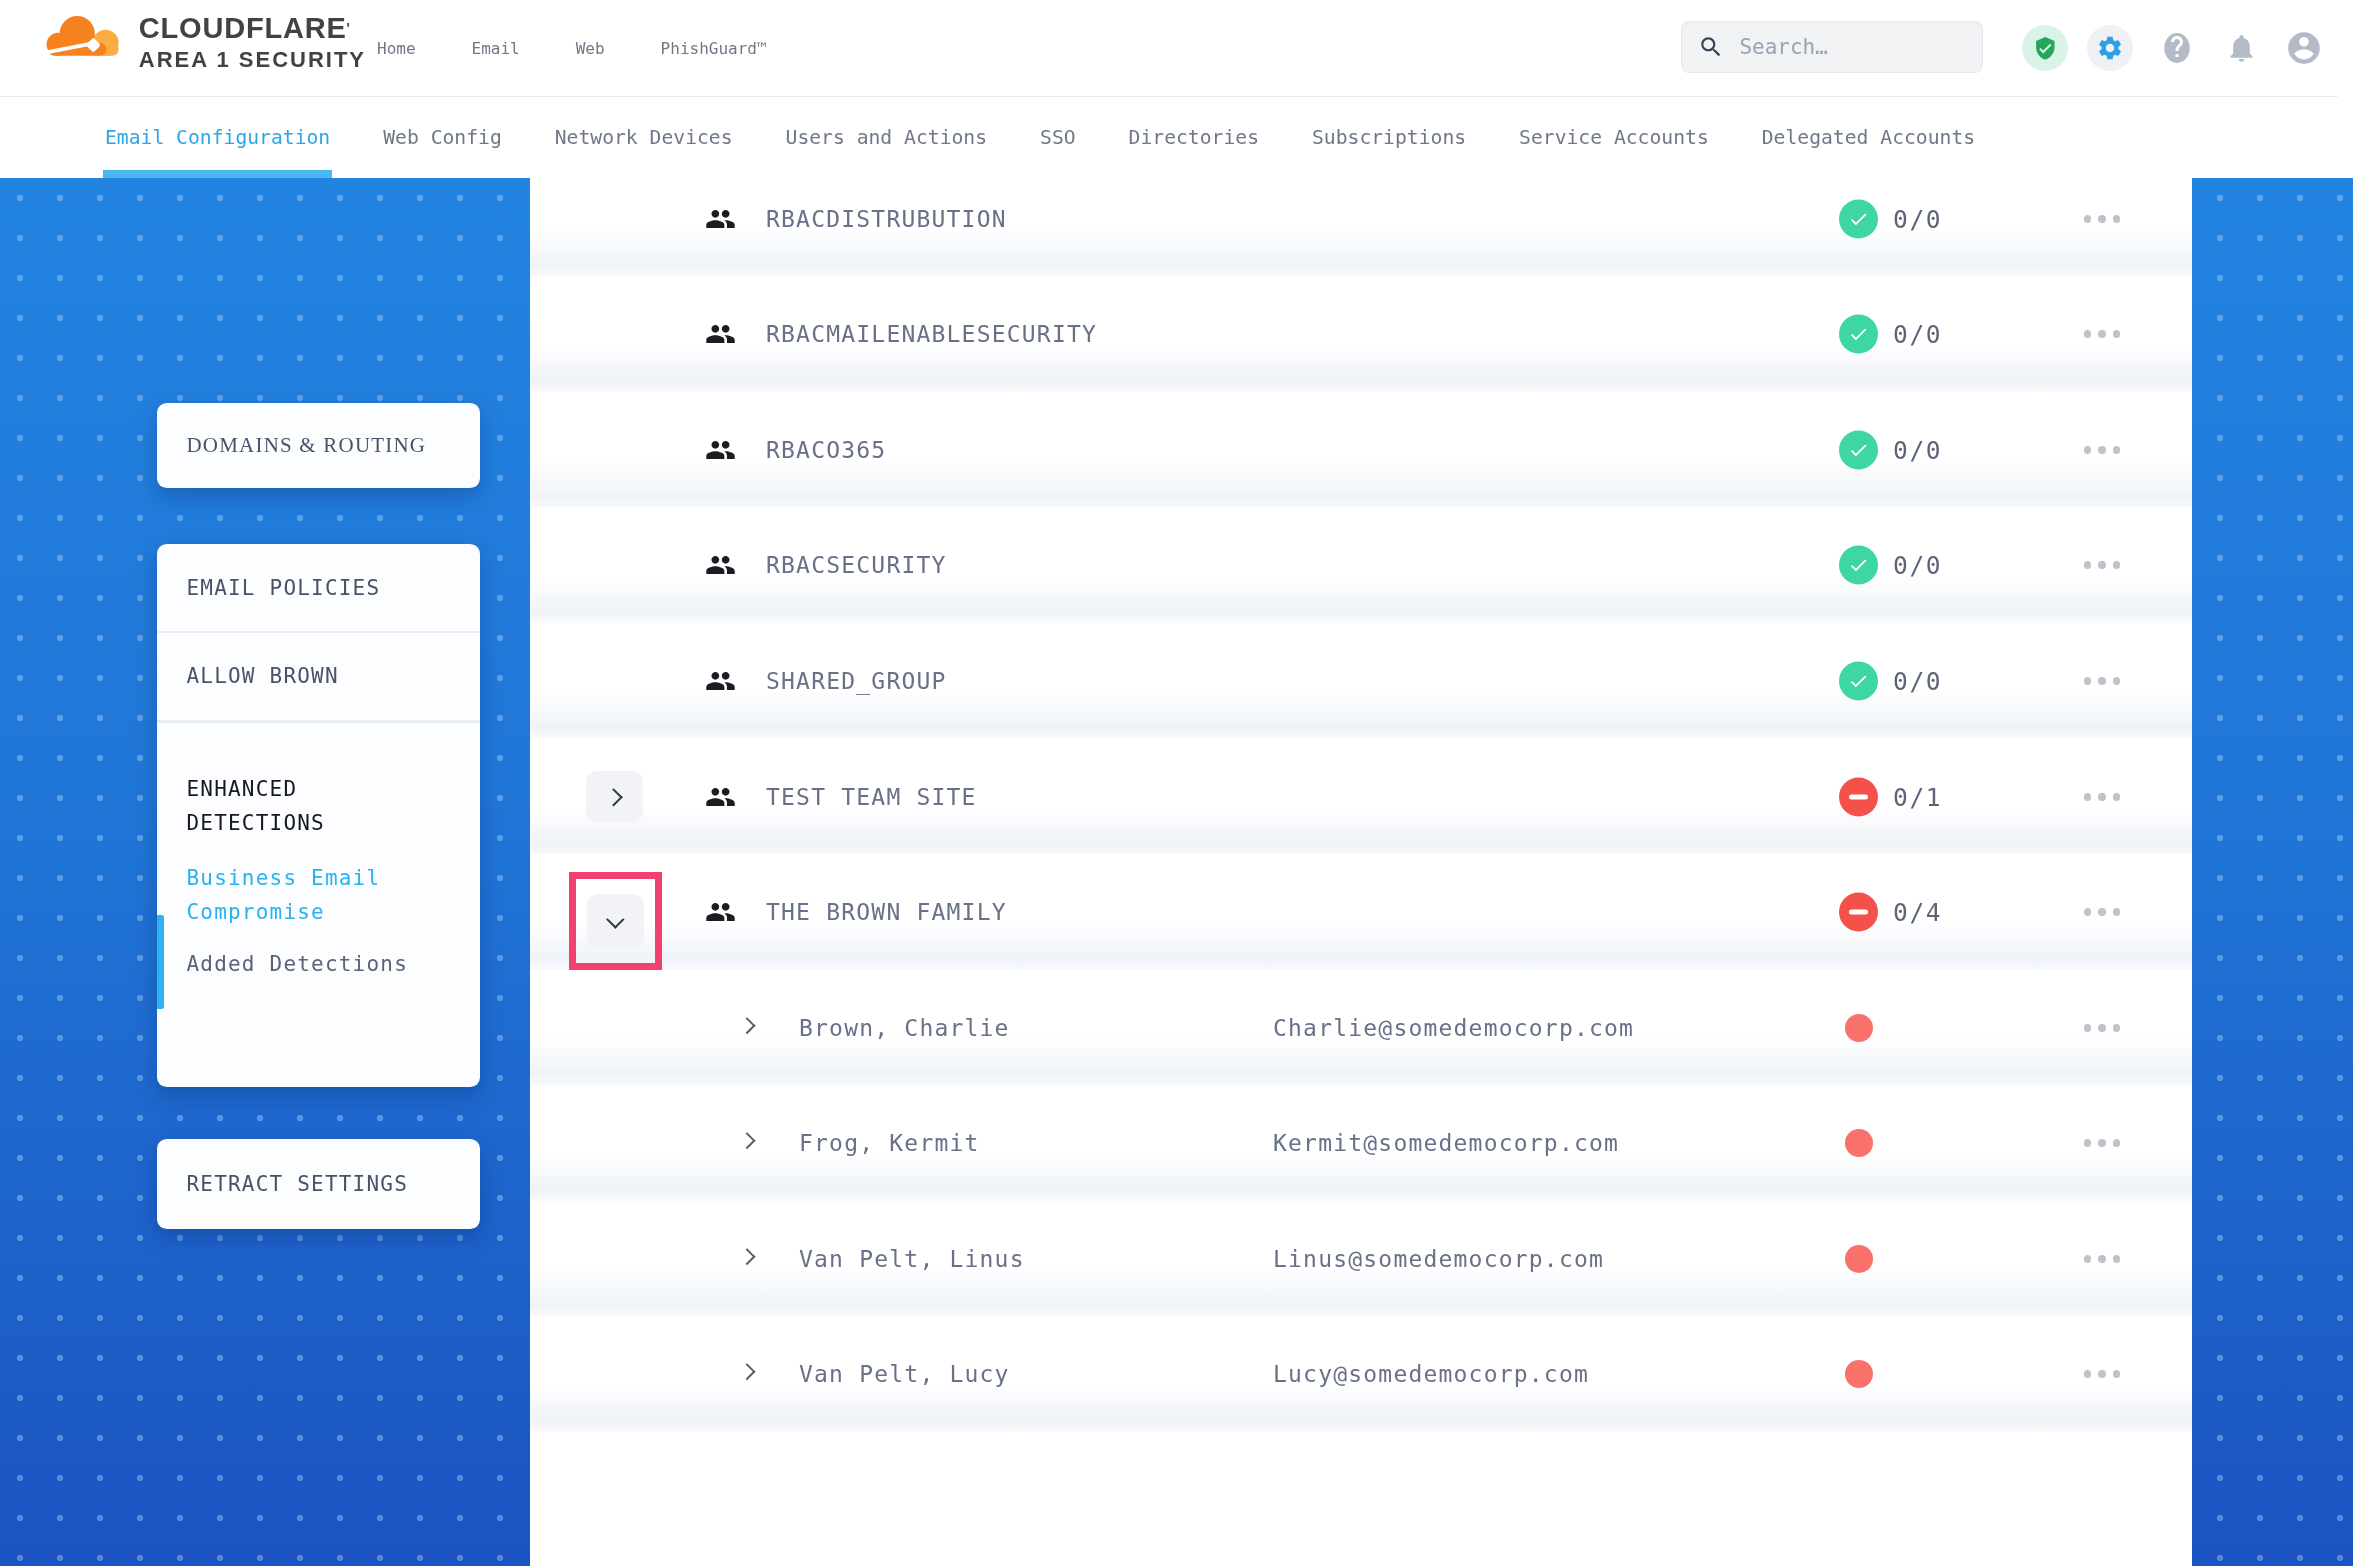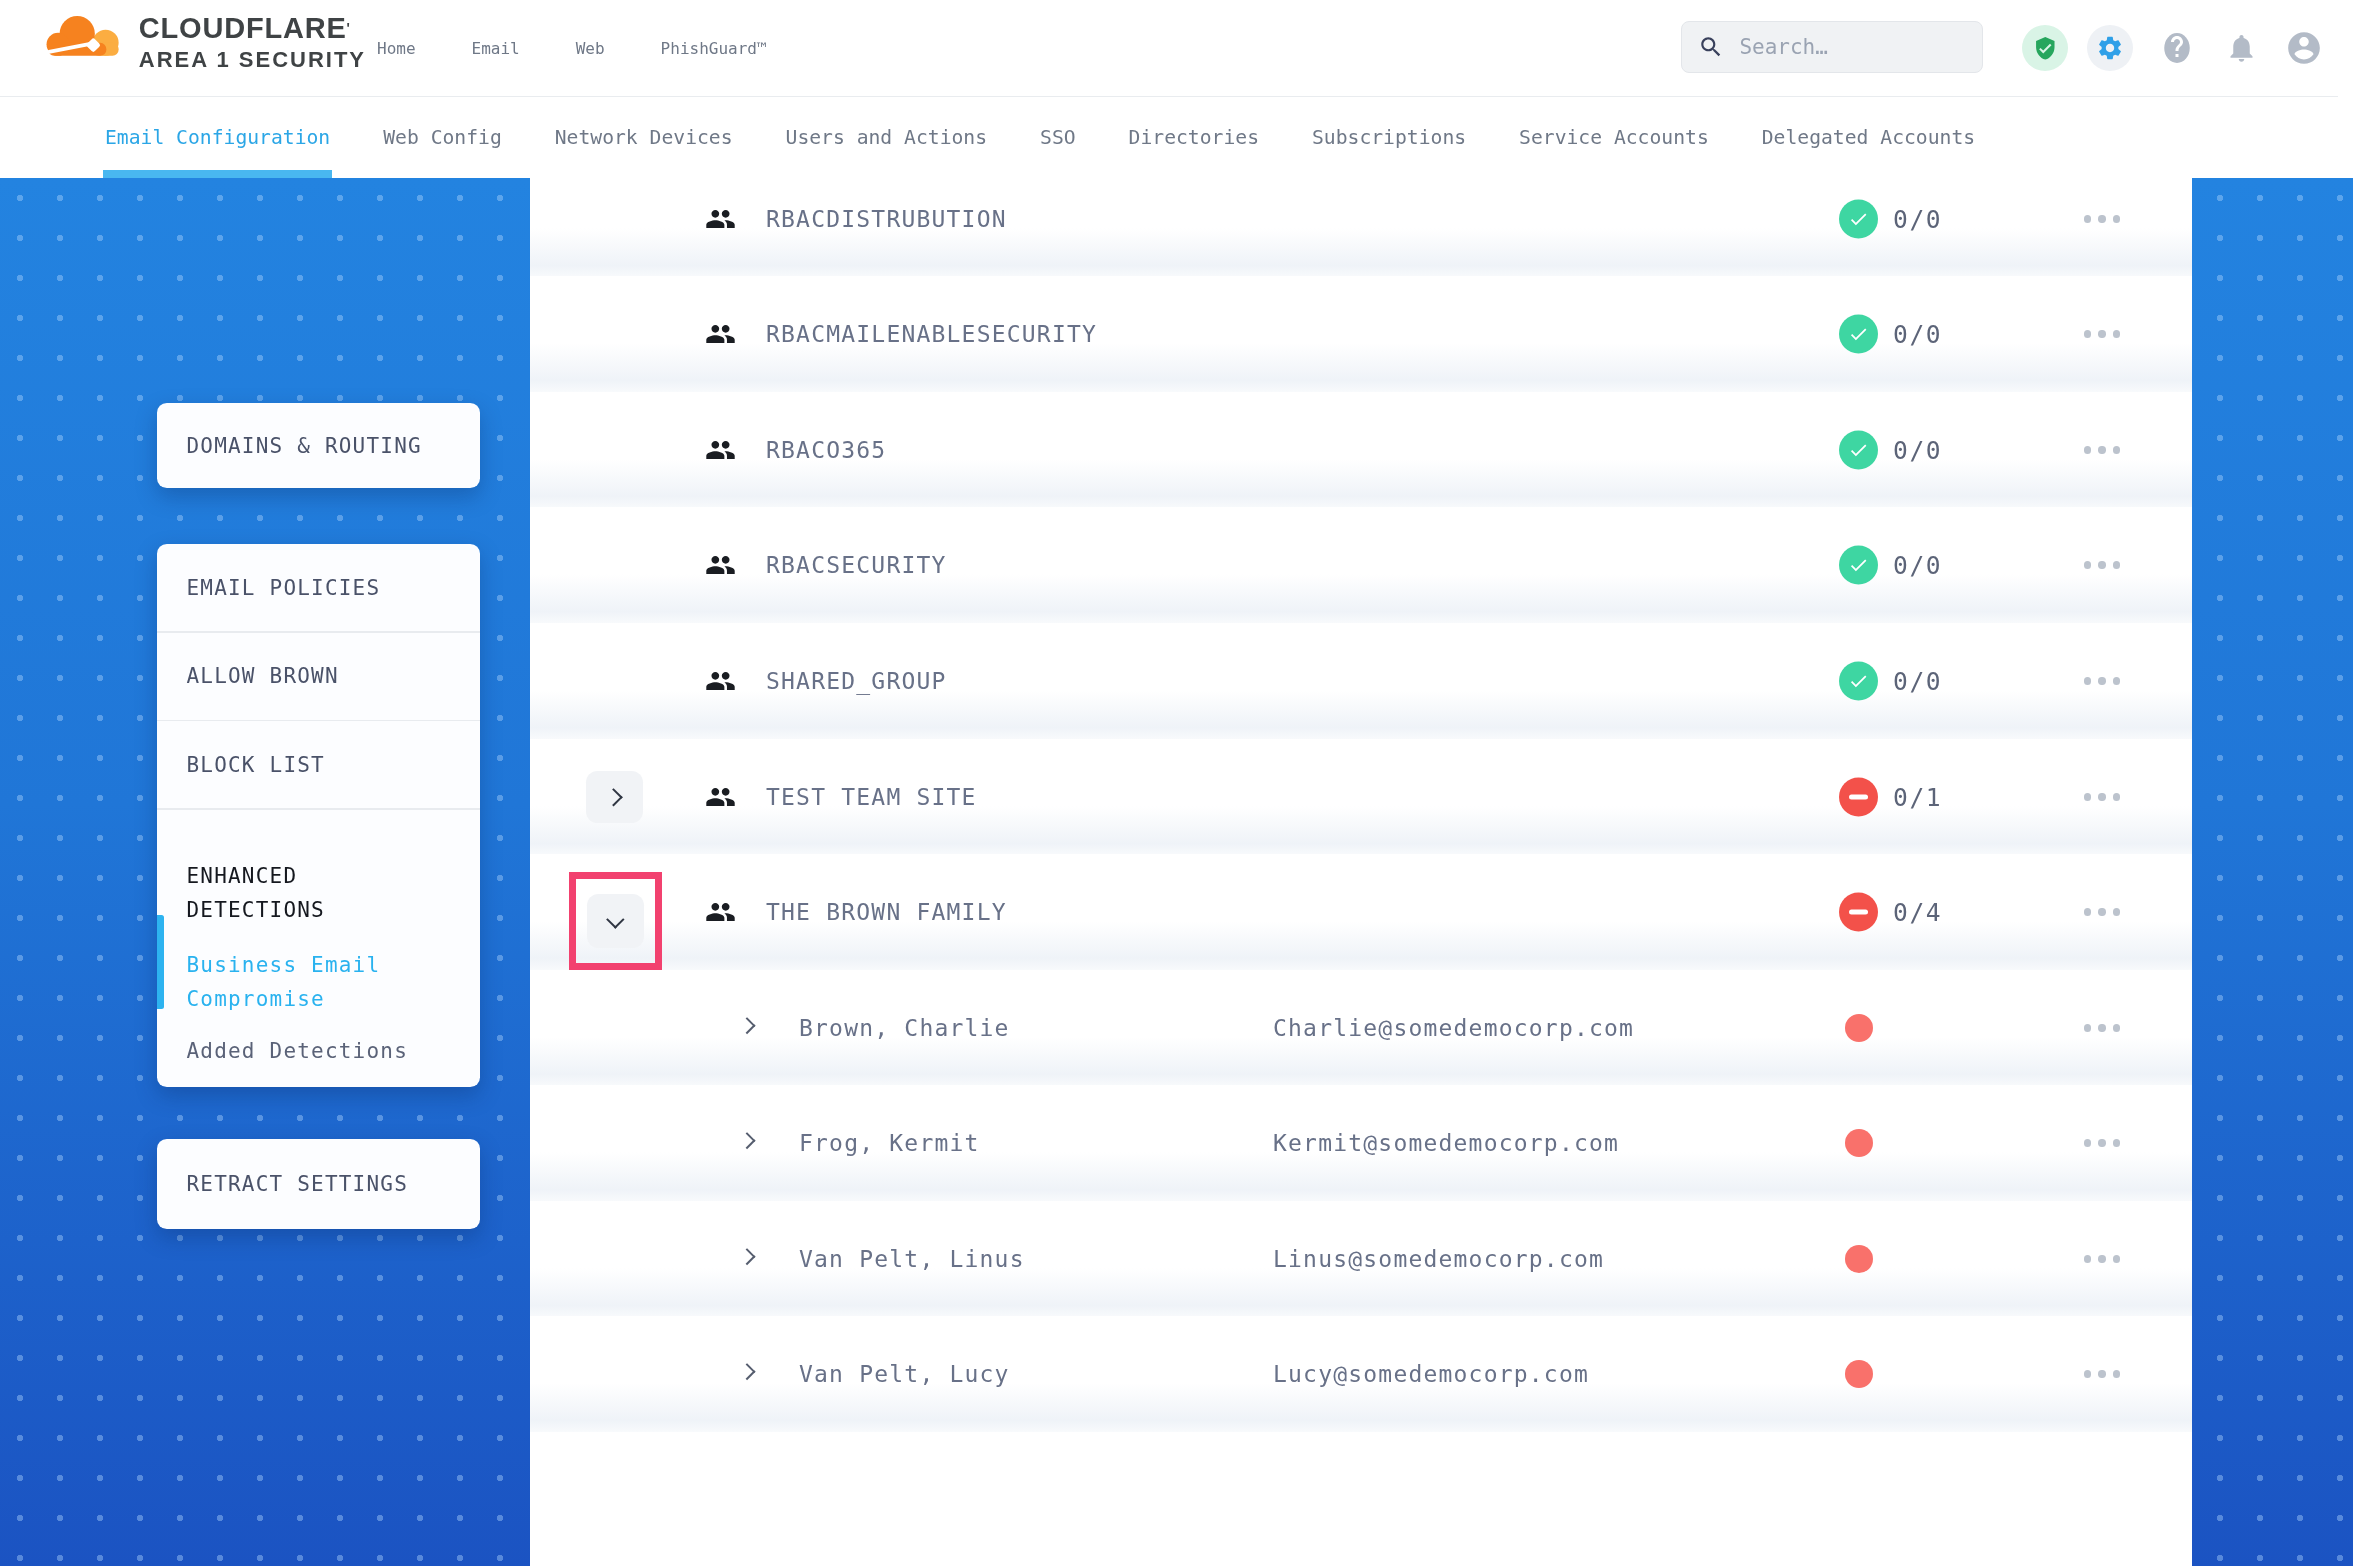--- a/index.html
+++ b/index.html
@@ -36,21 +36,21 @@
 
   
   .bg{position:absolute;left:0;top:178px;width:2354px;height:1389px;
       background-image:radial-gradient(rgba(178,216,255,0.40) 2.9px,rgba(178,216,255,0) 3.3px),
                        linear-gradient(180deg,#2383e0 0%,#2076d7 45%,#1b53c2 100%);
       background-size:40px 40px,100% 100%;}
 
   
   .card{position:absolute;left:157px;width:323px;background:#fcfdff;border-radius:9.8px;
         box-shadow:0 8.2px 21px rgba(8,35,90,0.28);font-size:21px;letter-spacing:1.2px;color:#4a5269;box-sizing:border-box;}
-  .card-1{top:225px;height:85px;}
+  .card-1{top:225px;height:85px;font-family:Liberation Serif, serif;}
   .card-2{top:366px;height:543px;}
   .card-3{top:961px;height:90px;}
   .citem{height:87px;display:flex;align-items:center;padding-left:29.5px;cursor:pointer;}
   .citem-single{height:100%;}
   .cdiv{height:1.6px;background:#e8ebef;}
   .enhanced{position:relative;padding:21px 29.5px 0 29.5px;}
   .etitle{color:#15181f;line-height:34px;width:205px;margin-bottom:21px;margin-top:28px;}
   .bec{color:#29b2ef;line-height:34px;width:221px;margin-bottom:23px;cursor:pointer;}
   .added{color:#5a6278;cursor:pointer;}
   .active-bar{position:absolute;left:0;top:371px;width:7.4px;height:94px;background:#2db3f0;border-radius:0 2.5px 2.5px 0;}
@@ -165,21 +165,20 @@
 
     <div class="card card-1">
       <div class="citem citem-single">DOMAINS &amp; ROUTING</div>
     </div>
 
     <div class="card card-2">
       <div class="citem">EMAIL POLICIES</div>
       <div class="cdiv"></div>
       <div class="citem">ALLOW BROWN</div>
       <div class="cdiv"></div>
-      <div class="citem">BLOCK LIST</div>
       <div class="cdiv"></div>
       <div class="enhanced">
         <div class="etitle">ENHANCED DETECTIONS</div>
         <div class="bec">Business Email Compromise</div>
         <div class="added">Added Detections</div>
       </div>
       <div class="active-bar"></div>
     </div>
 
     <div class="card card-3">

